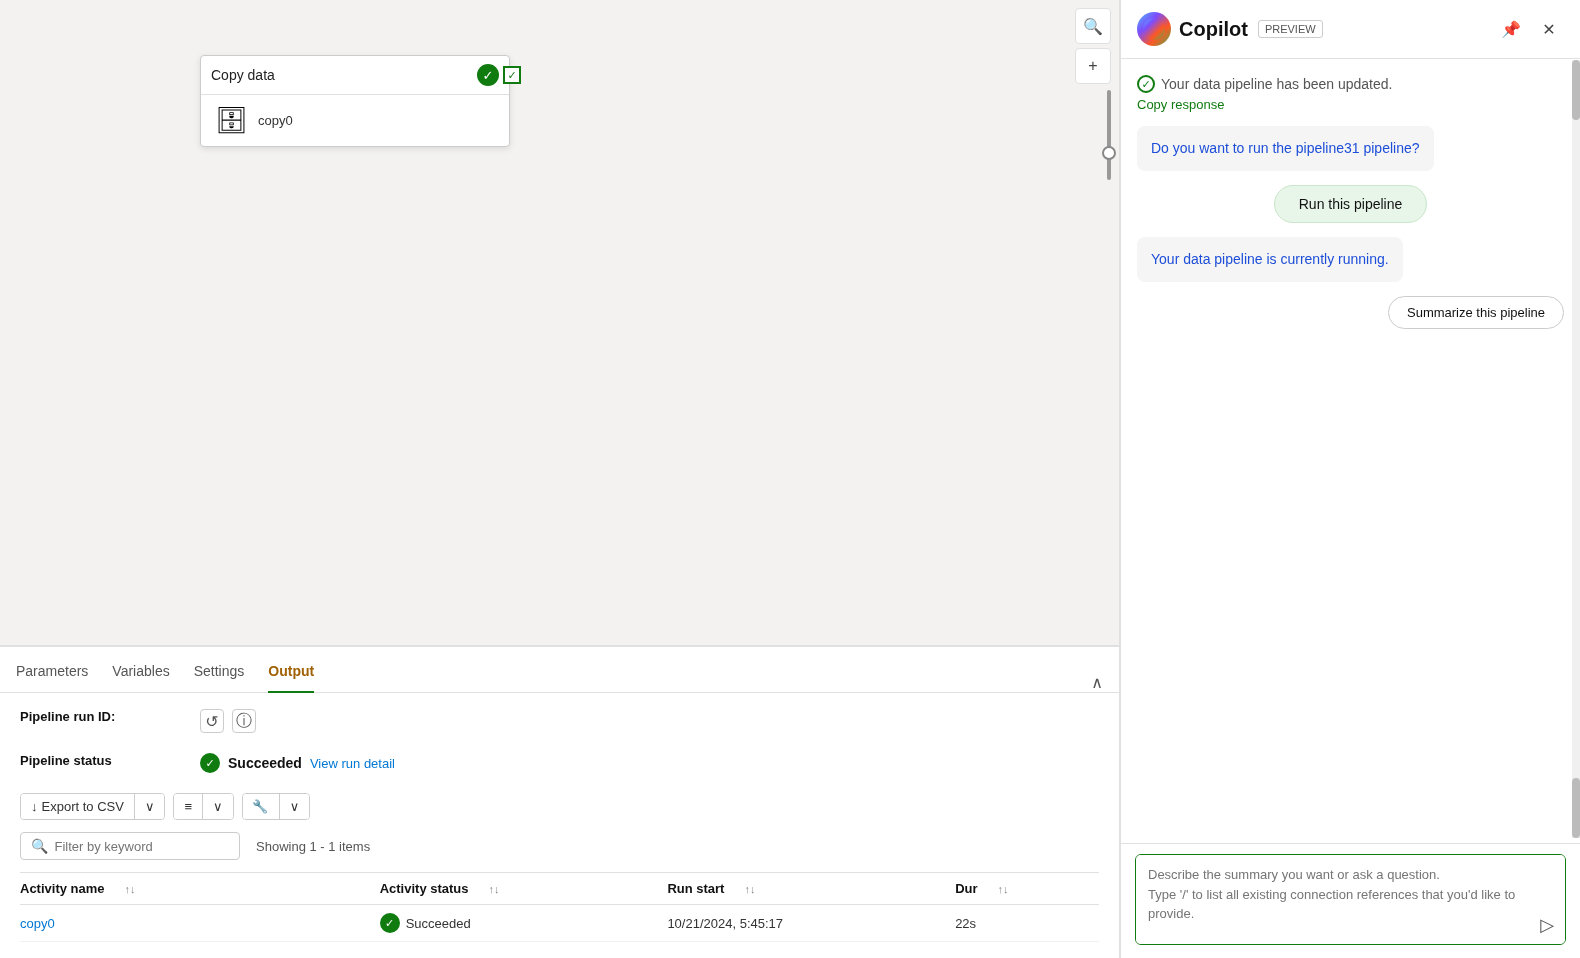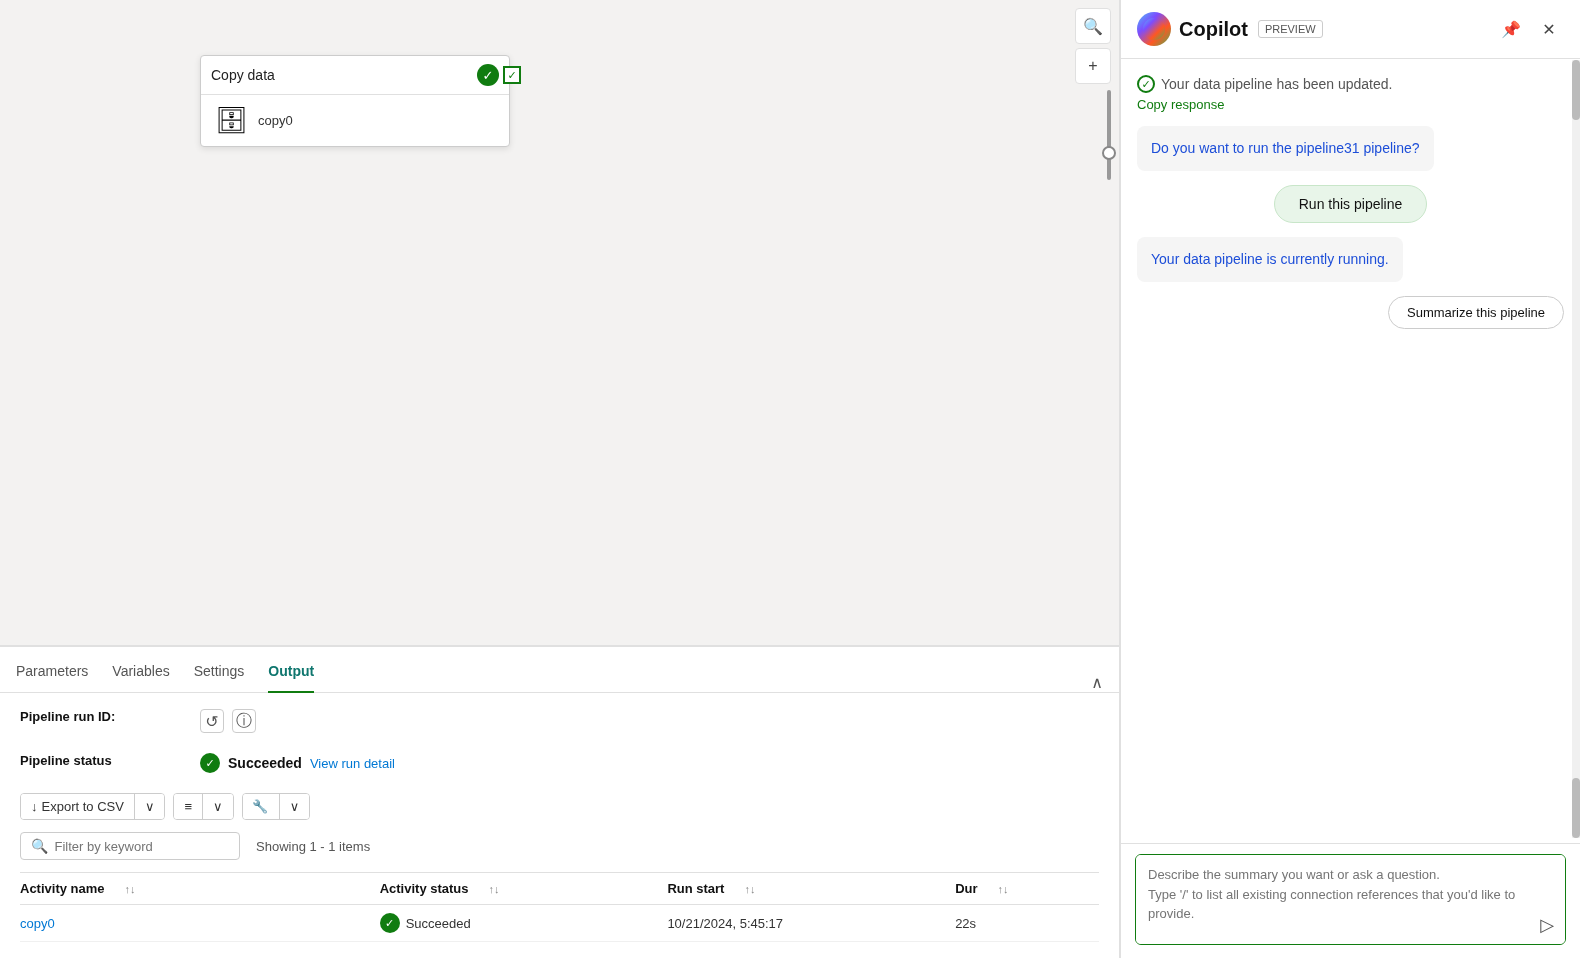--- a/index.html
+++ b/index.html
@@ -173,21 +173,21 @@
     .tab-item {
       padding: 12px 0;
       cursor: pointer;
       color: #555;
       font-size: 14px;
       border-bottom: 2px solid transparent;
       margin-bottom: -1px;
     }
 
     .tab-item.active {
-      color: #0f766e;
+      color: #a16207;
       font-weight: 600;
       border-bottom: 2px solid #107c10;
     }
 
     .collapse-btn {
       background: none;
       border: none;
       cursor: pointer;
       font-size: 16px;
       color: #555;

